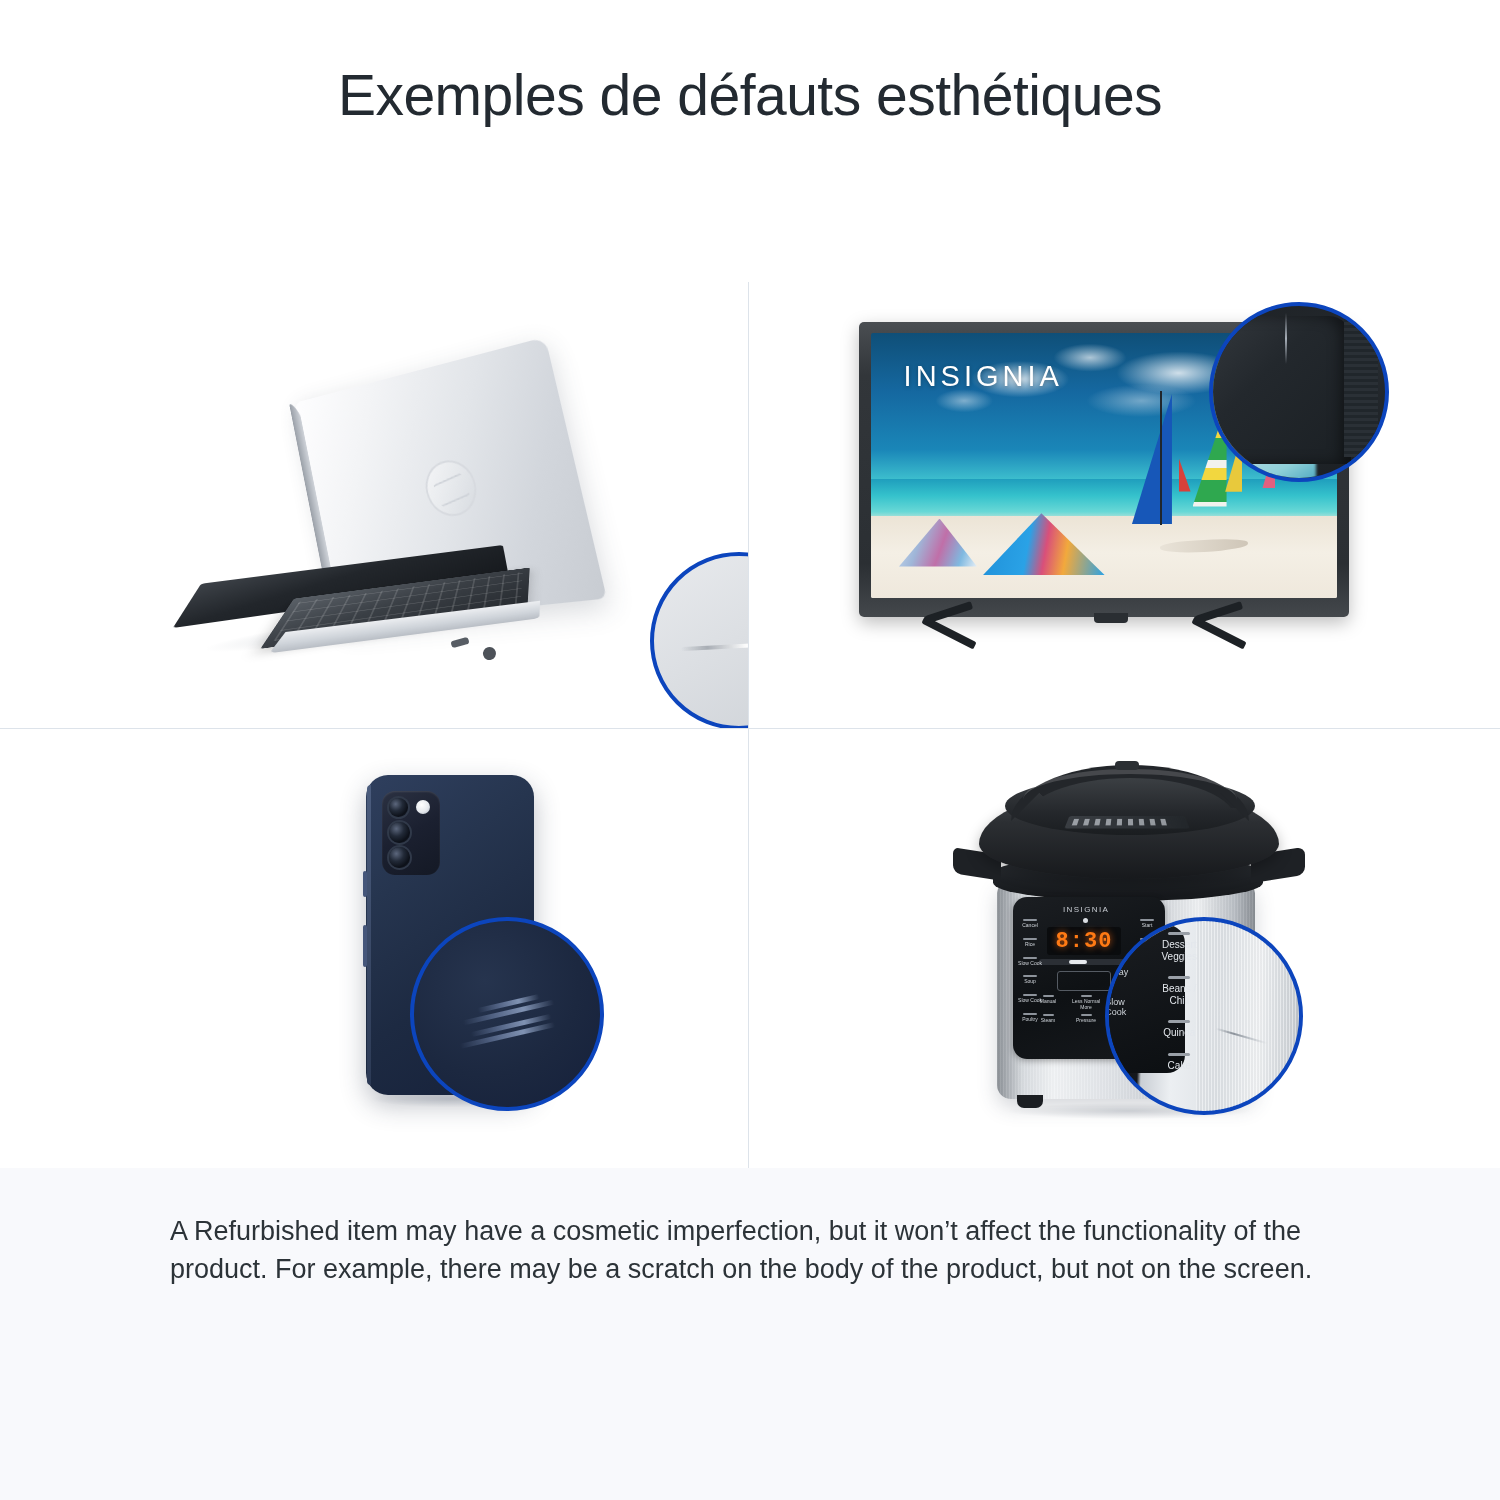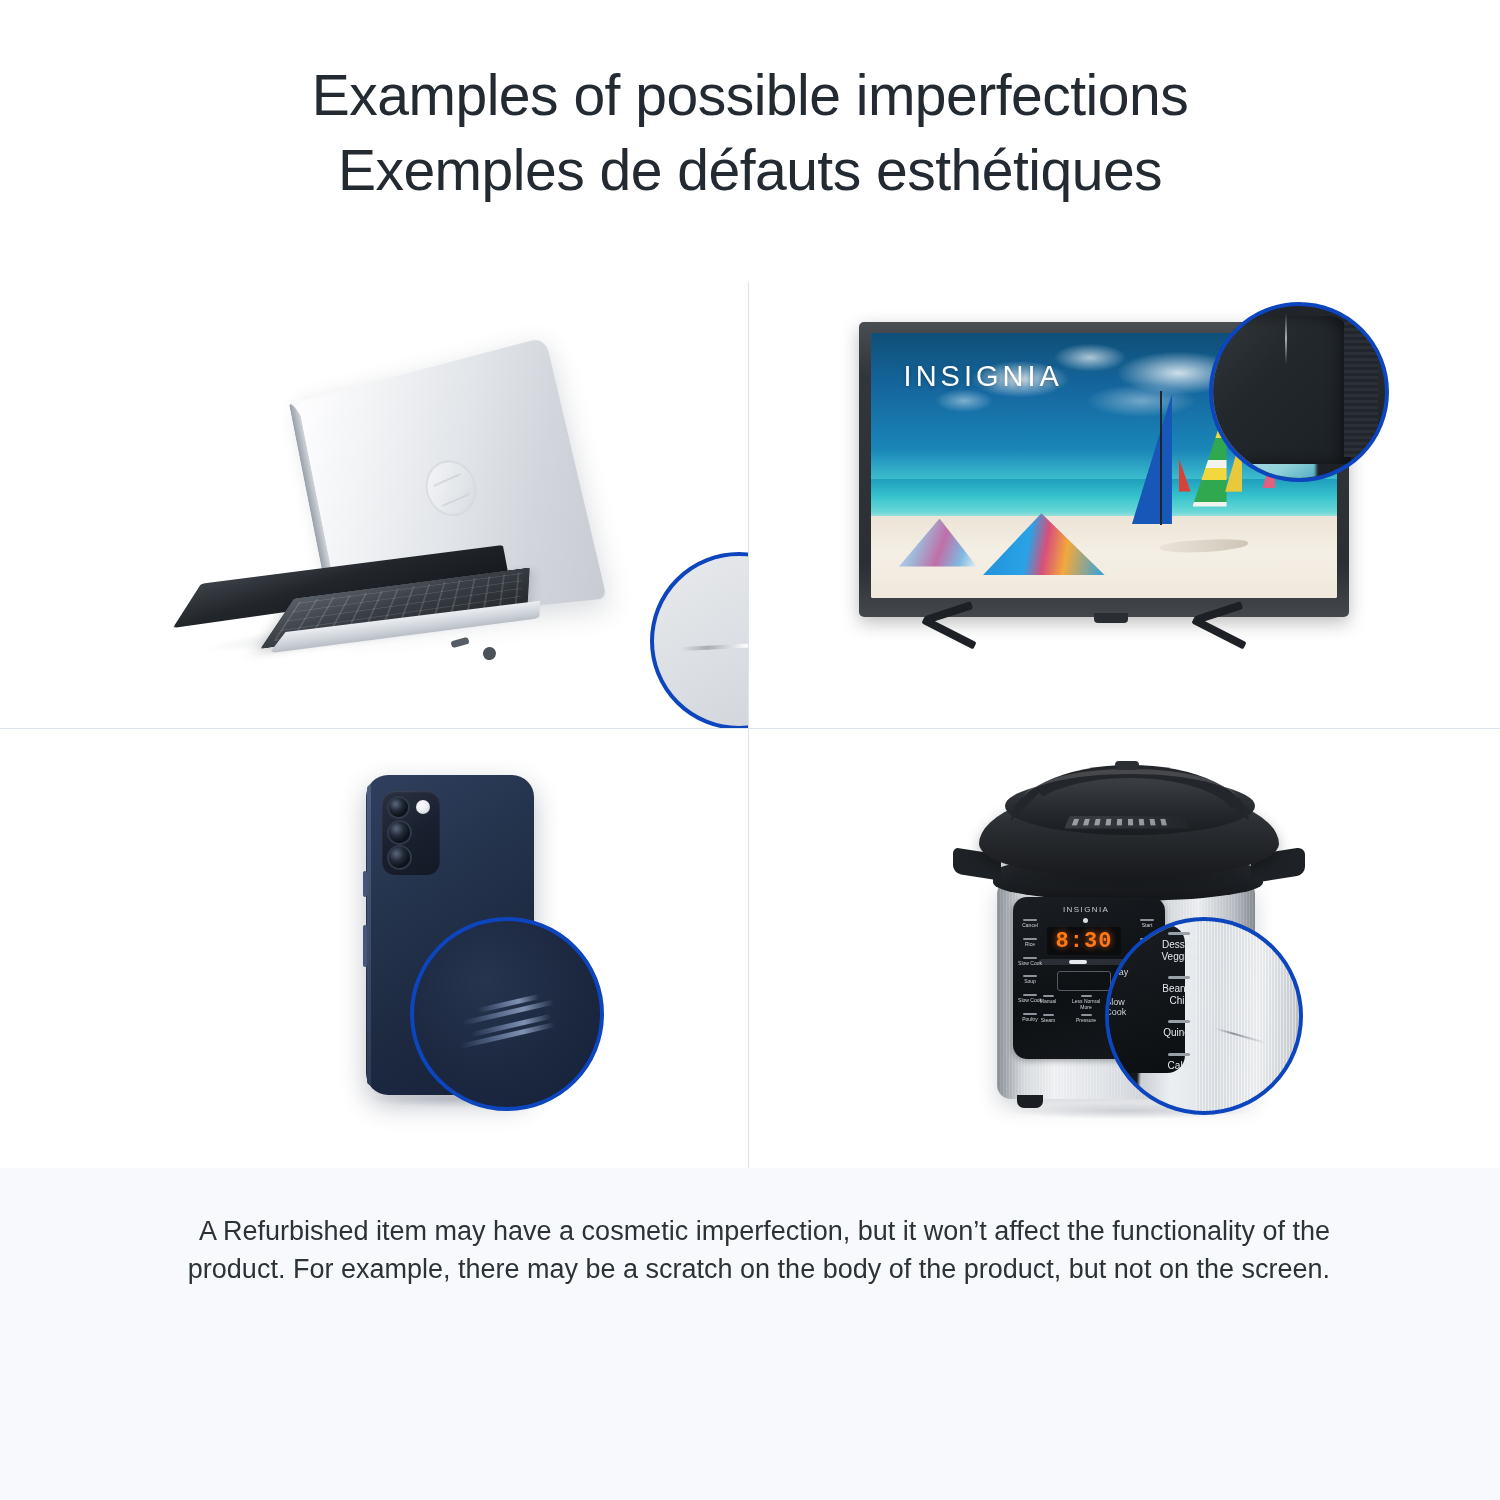--- a/index.html
+++ b/index.html
@@ -331,32 +331,31 @@
     transform:rotate(16deg);filter:blur(.3px);
   }
   .ck-mag .mz-brush{position:absolute;left:46%;top:0;width:54%;height:100%;
     background:repeating-linear-gradient(90deg, rgba(255,255,255,.35) 0 1px, rgba(0,0,0,.035) 1px 3px);}
 
   
   .caption{
     position:absolute;left:0;top:1168px;width:1500px;height:332px;
     background:#f8f9fc;
   }
-  .cap-inner{padding:44px 170px 0 170px;text-align:right;}
+  .cap-inner{padding:44px 170px 0 170px;text-align:left;}
   .cap-p{
     color:#2c3338;font-size:27px;line-height:38px;margin:0 0 26px 0;font-weight:400;
   }
 </style>
 </head>
 <body>
 
 <div class="page">
 
   <div class="title-block">
-    <span class="title-line">Examples of possible imperfections</span>
     <span class="title-line">Exemples de défauts esthétiques</span>
   </div>
 
   <div class="grid">
     <div class="vdiv"></div>
     <div class="hdiv"></div>
 
     <div class="cell cell-tl">
       <div class="laptop-wrap">
         <div class="lap-shadow"></div>

